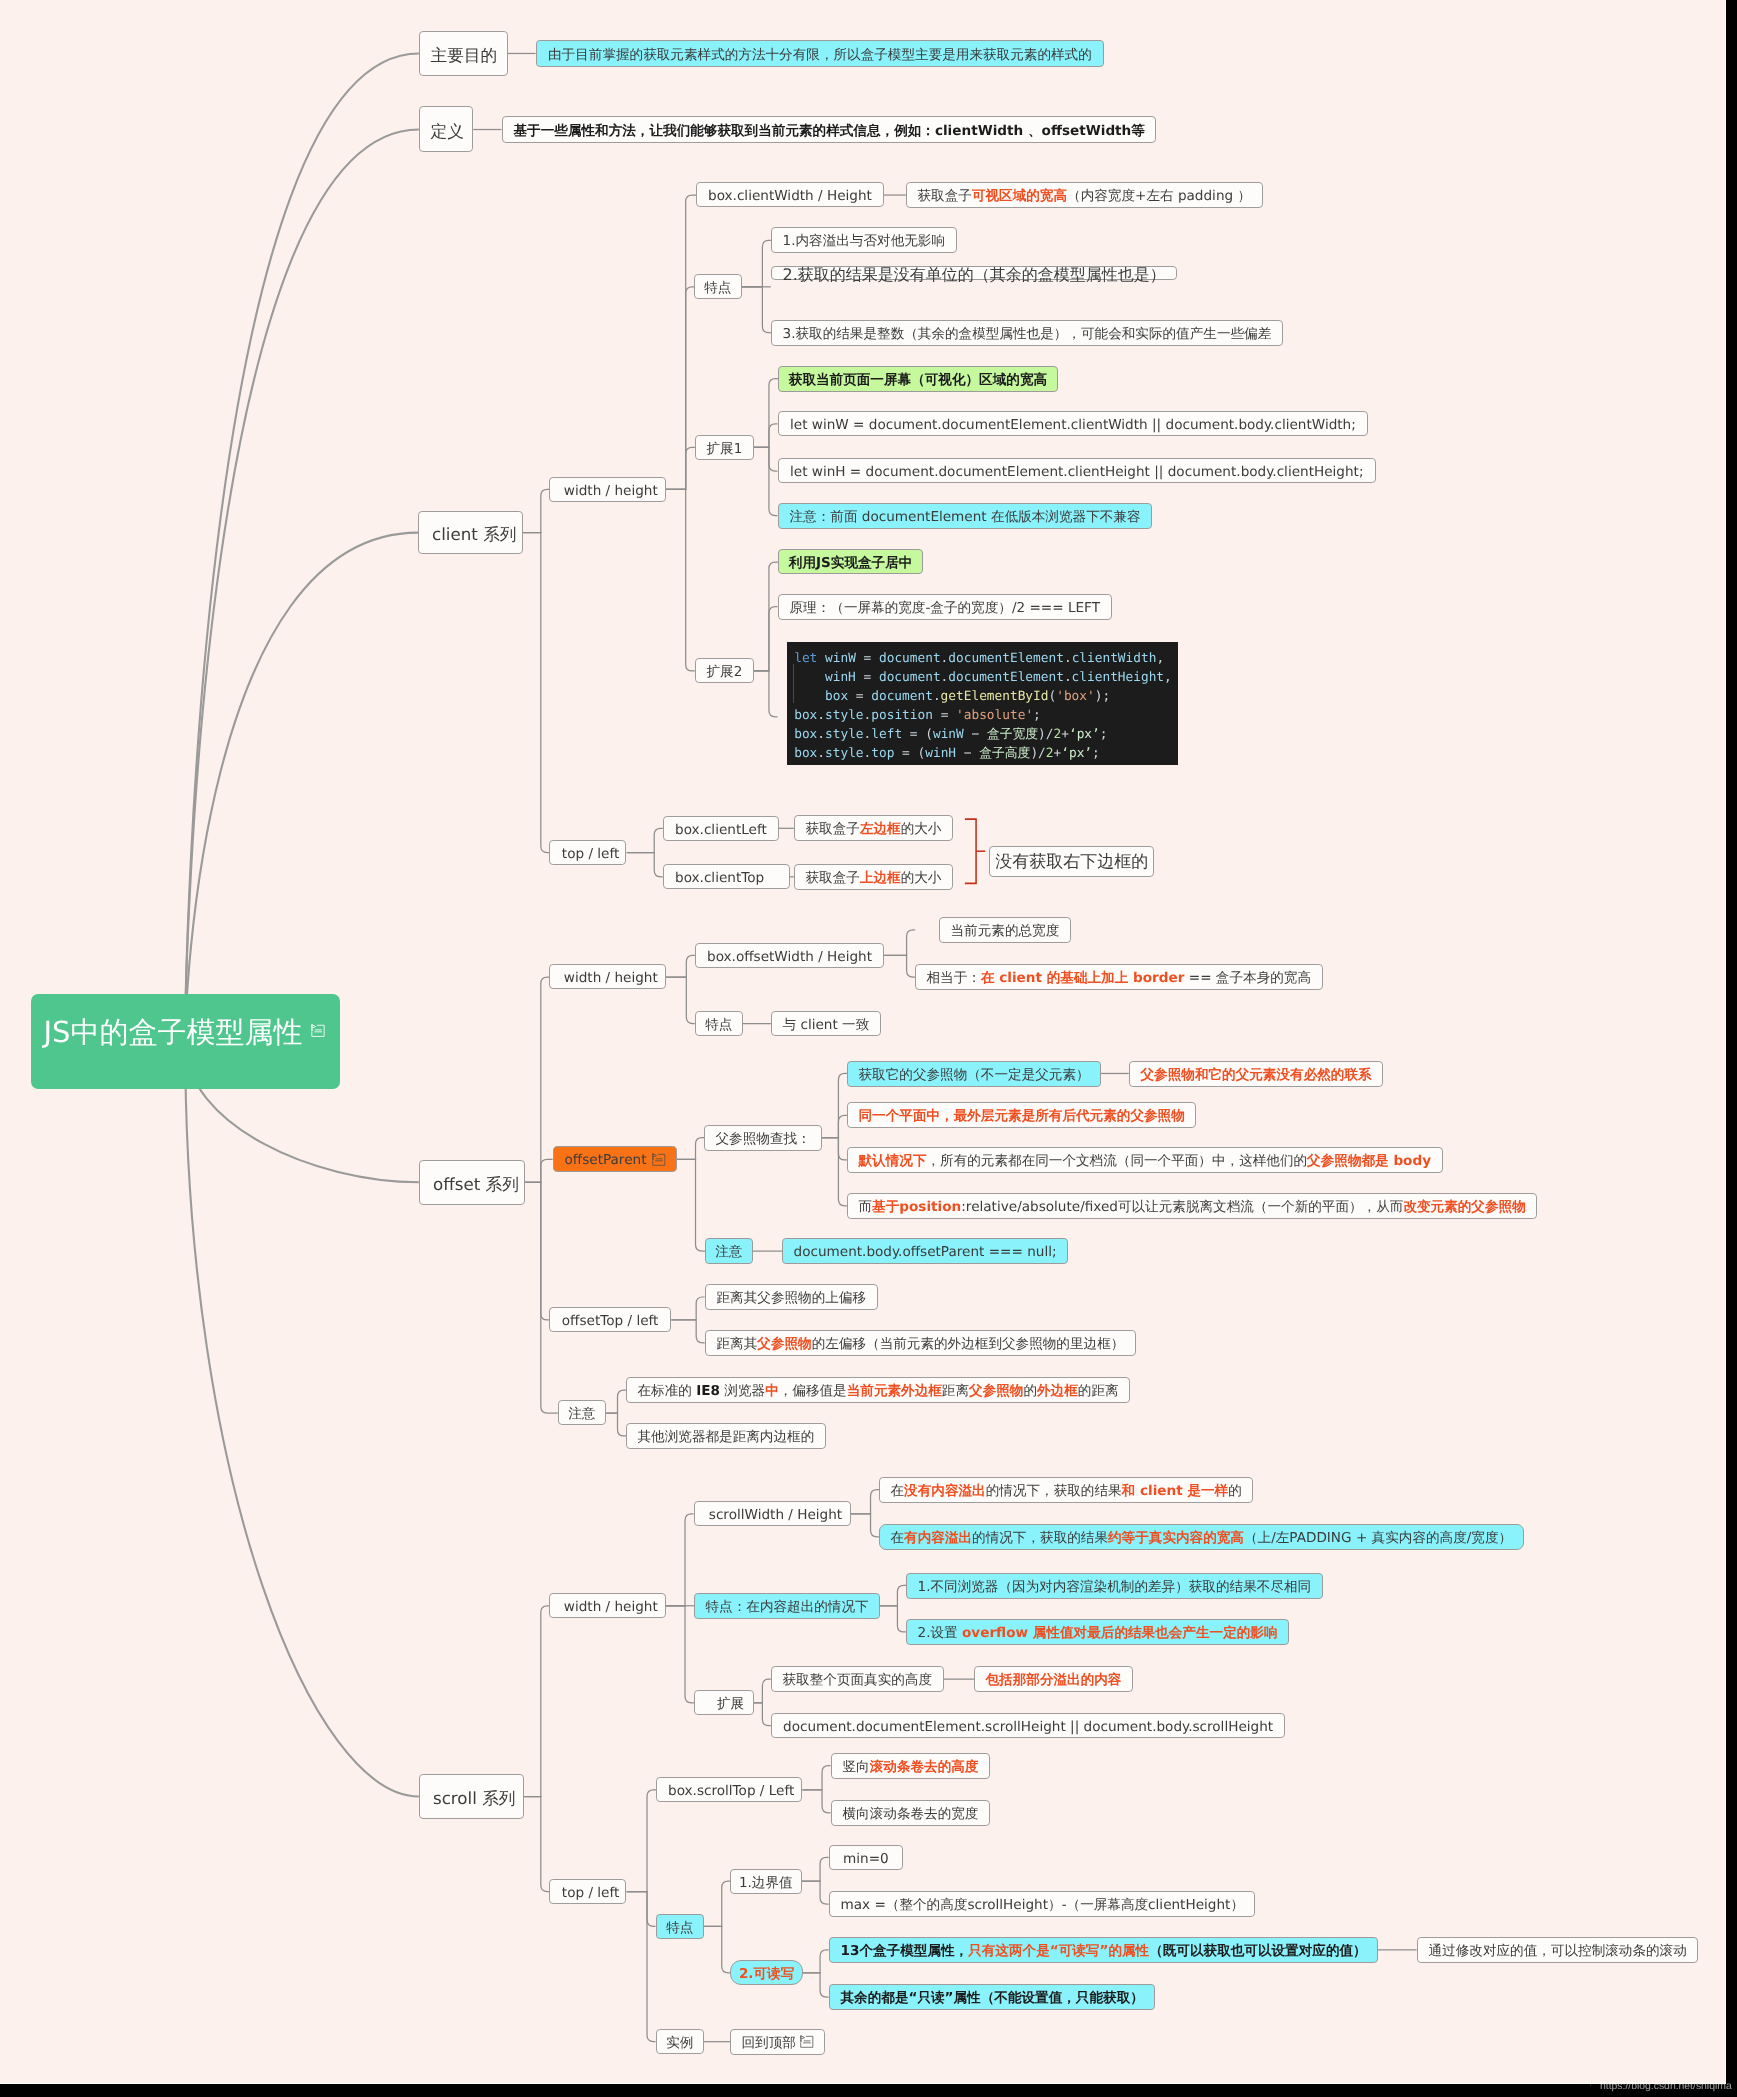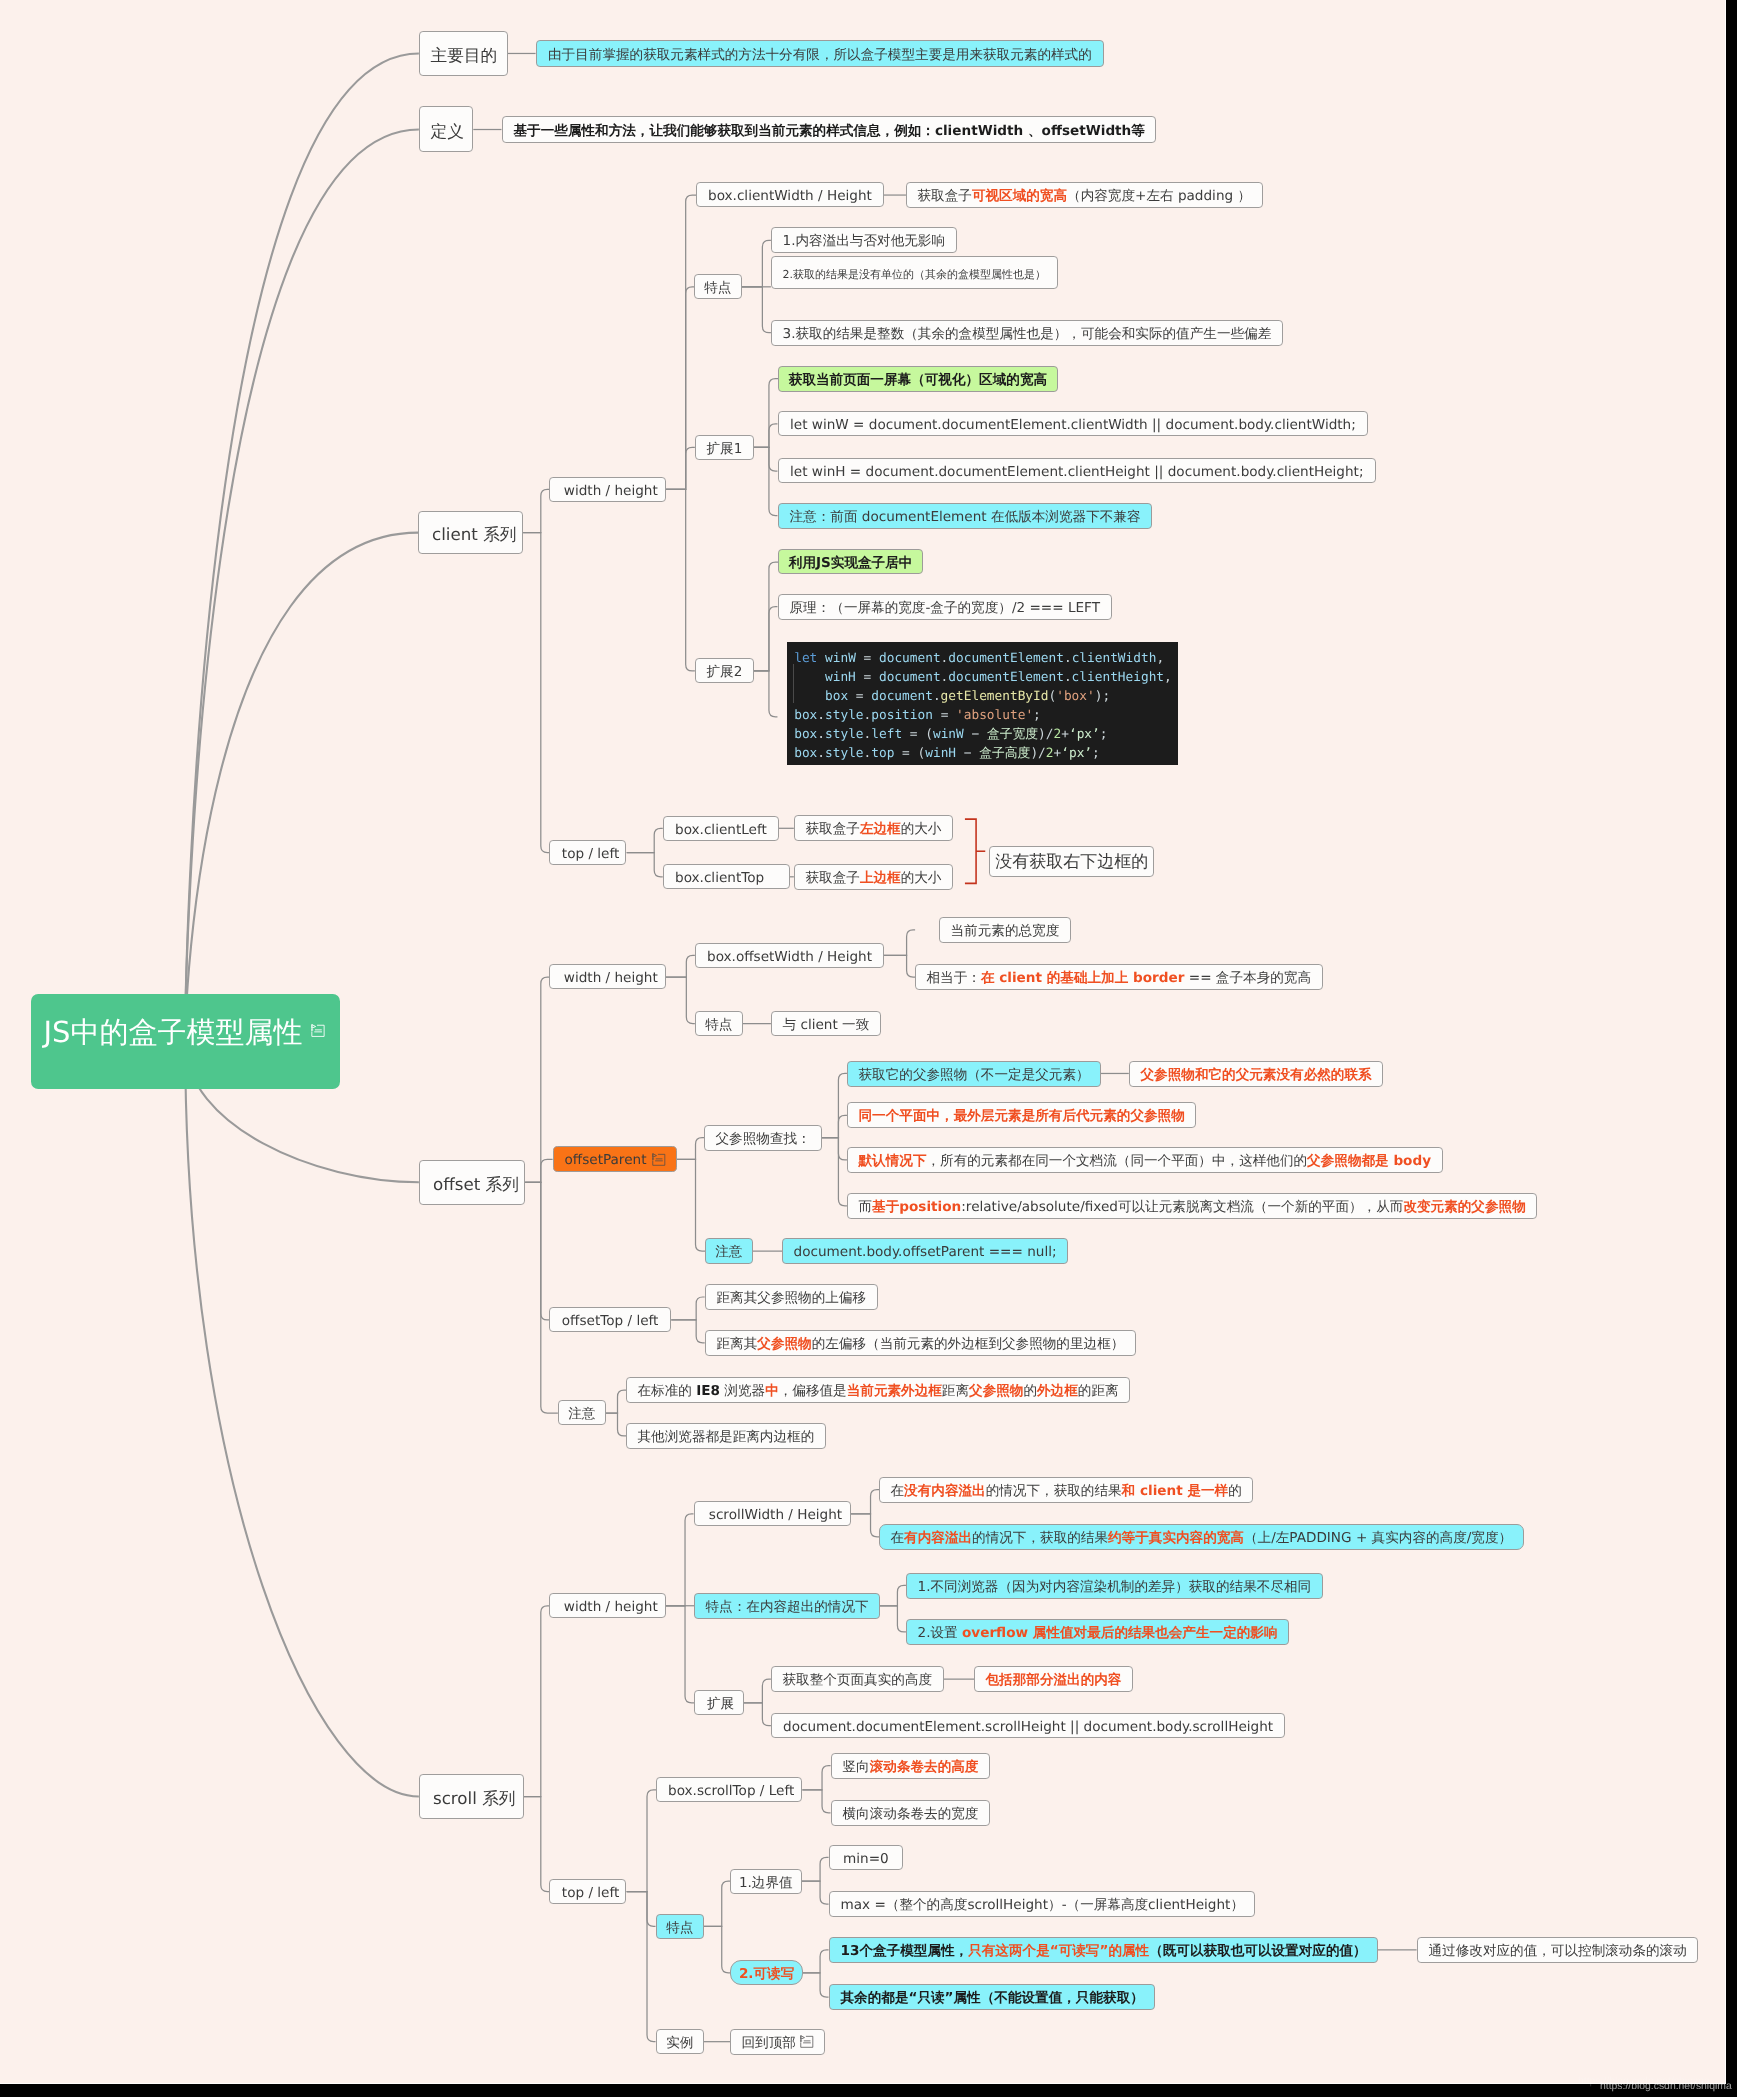--- a/index.html
+++ b/index.html
@@ -161,21 +161,21 @@
         </div>
         <div class="node n-plain" style="left: 906px; top: 182px; width: max-content; height: 25.6px; padding-left: 10.5px; padding-right: 10.5px; font-size: 13.6px;">
           <span class="lbl" style="position:relative;top:2px"><span>获取盒子</span><span class="ob">可视区域的宽高</span><span>（内容宽度+左右 padding ）</span></span>
         </div>
         <div class="node n-plain" style="left: 694px; top: 274px; width: max-content; height: 25px; padding-left: 9.2px; padding-right: 9.2px; font-size: 13.6px;">
           <span class="lbl" style="position:relative;top:2px"><span>特点</span></span>
         </div>
         <div class="node n-plain" style="left: 771px; top: 227px; width: max-content; height: 25.6px; padding-left: 10.5px; padding-right: 10.5px; font-size: 13.6px;">
           <span class="lbl" style="position:relative;top:2px"><span>1.内容溢出与否对他无影响</span></span>
         </div>
-        <div class="node n-plain" style="left: 771px; top: 256px; width: max-content; height: 33px; padding-left: 10.5px; padding-right: 10.5px; font-size: 11px;">
+        <div class="node n-plain" style="left: 771px; top: 266px; width: max-content; height: 14px; padding-left: 10.5px; padding-right: 10.5px; font-size: 16px;">
           <span class="lbl" style="position:relative;top:2px"><span>2.获取的结果是没有单位的（其余的盒模型属性也是）</span></span>
         </div>
         <div class="node n-plain" style="left: 771px; top: 320px; width: max-content; height: 25.6px; padding-left: 10.5px; padding-right: 10.5px; font-size: 13.6px;">
           <span class="lbl" style="position:relative;top:2px"><span>3.获取的结果是整数（其余的盒模型属性也是），可能会和实际的值产生一些偏差</span></span>
         </div>
         <div class="node n-plain" style="left: 695px; top: 435px; width: max-content; height: 25px; padding-left: 10.5px; padding-right: 10.5px; font-size: 13.6px;">
           <span class="lbl" style="position:relative;top:2px"><span>扩展1</span></span>
         </div>
         <div class="node n-green" style="left: 778px; top: 366px; width: max-content; height: 25.6px; padding-left: 9.8px; padding-right: 9.8px; font-size: 13.6px;">
           <span class="lbl" style="position:relative;top:2px"><span class="b">获取当前页面一屏幕（可视化）区域的宽高</span></span>
@@ -306,21 +306,21 @@
         </div>
         <div class="node n-cyan" style="left: 694px; top: 1593px; width: max-content; height: 25.6px; padding-left: 10.5px; padding-right: 10.5px; font-size: 13.6px;">
           <span class="lbl" style="position:relative;top:2px"><span>特点：在内容超出的情况下</span></span>
         </div>
         <div class="node n-cyan" style="left: 906px; top: 1573px; width: max-content; height: 25.6px; padding-left: 10.5px; padding-right: 10.5px; font-size: 13.6px;">
           <span class="lbl" style="position:relative;top:2px"><span>1.不同浏览器（因为对内容渲染机制的差异）获取的结果不尽相同</span></span>
         </div>
         <div class="node n-cyan" style="left: 906px; top: 1619px; width: max-content; height: 25.6px; padding-left: 10.5px; padding-right: 10.5px; font-size: 13.6px;">
           <span class="lbl" style="position:relative;top:2px"><span>2.设置 </span><span class="ob">overflow</span><span class="ob"> 属性值对最后的结果也会产生一定的影响</span></span>
         </div>
-        <div class="node n-plain" style="left: 694px; top: 1690px; width: max-content; height: 25px; padding-left: 12px; padding-right: 9.2px; font-size: 13.6px;">
+        <div class="node n-plain" style="left: 694px; top: 1690px; width: max-content; height: 25px; padding-left: 22px; padding-right: 9.2px; font-size: 13.6px;">
           <span class="lbl" style="position:relative;top:2px"><span>扩展</span></span>
         </div>
         <div class="node n-plain" style="left: 771px; top: 1666px; width: max-content; height: 25.6px; padding-left: 10.5px; padding-right: 10.5px; font-size: 13.6px;">
           <span class="lbl" style="position:relative;top:2px"><span>获取整个页面真实的高度</span></span>
         </div>
         <div class="node n-plain" style="left: 974px; top: 1666px; width: max-content; height: 25.6px; padding-left: 10.5px; padding-right: 10.5px; font-size: 13.6px;">
           <span class="lbl" style="position:relative;top:2px"><span class="ob">包括那部分溢出的内容</span></span>
         </div>
         <div class="node n-plain" style="left: 771px; top: 1713px; width: max-content; height: 25px; padding-left: 11px; padding-right: 11px; font-size: 13.6px;">
           <span class="lbl" style="position:relative;top:2px"><span>document.documentElement.scrollHeight || document.body.scrollHeight</span></span>

